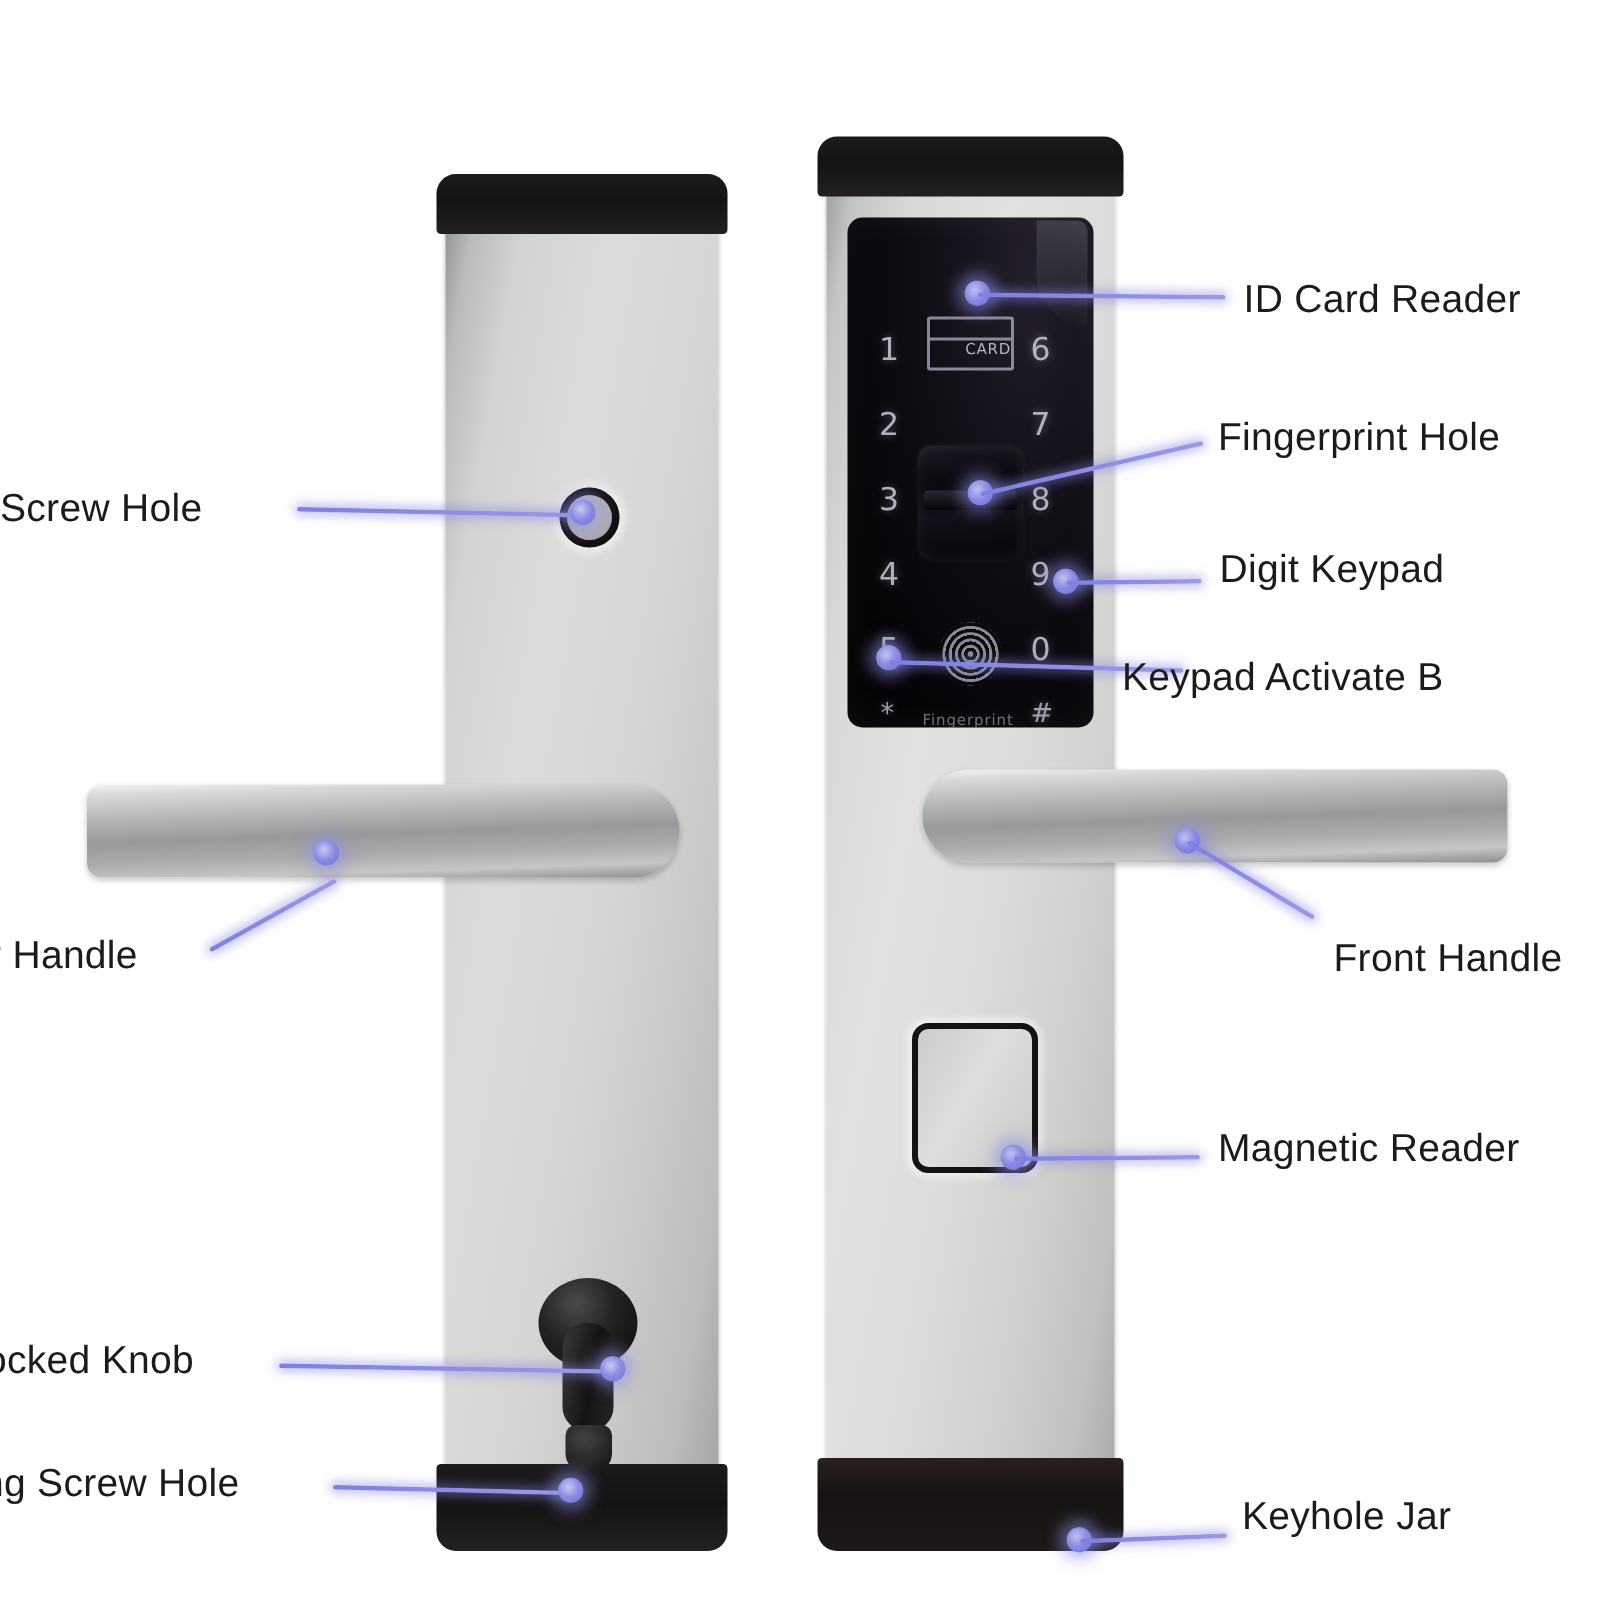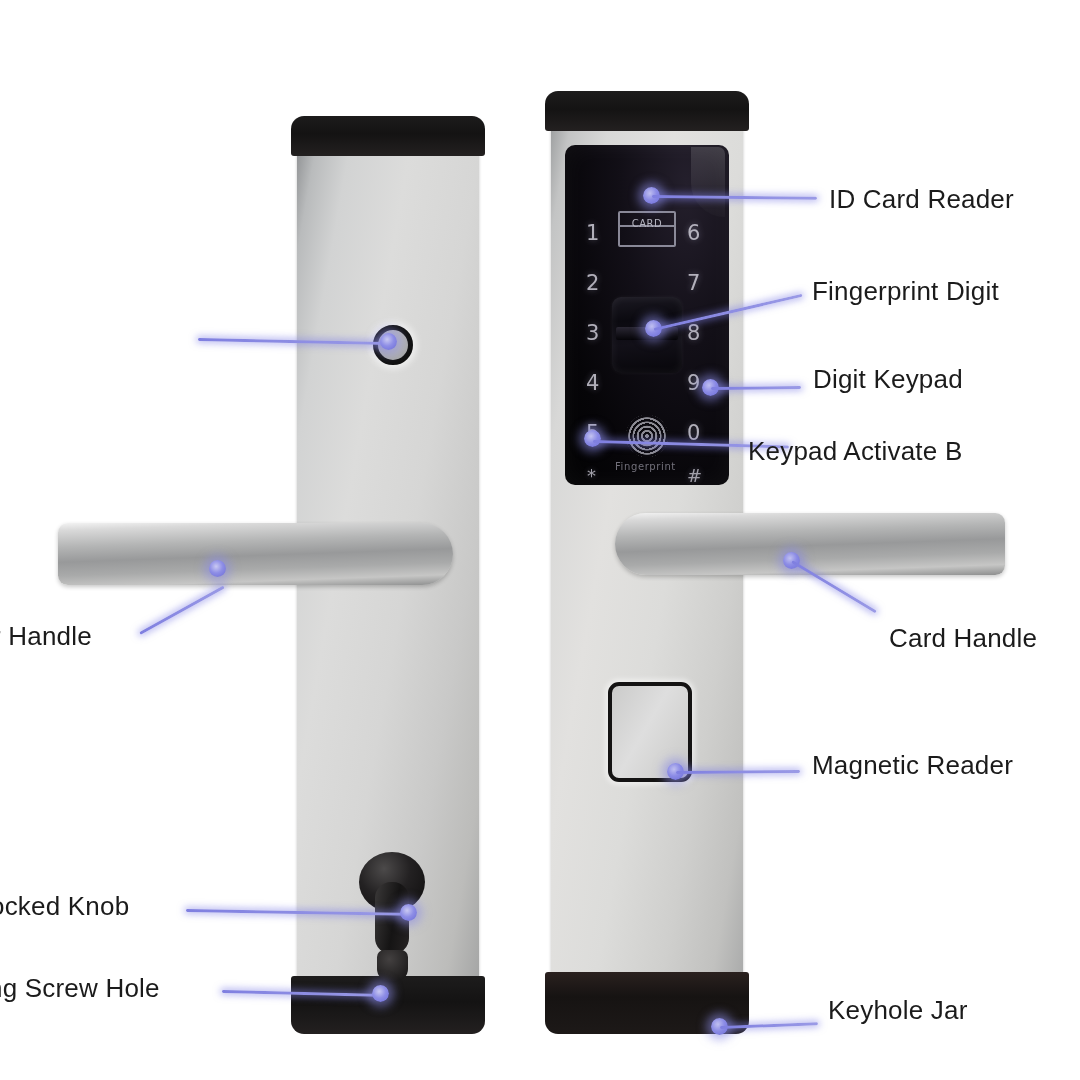--- a/index.html
+++ b/index.html
@@ -96,21 +96,21 @@
   .sym{font-size:18px;opacity:.8;}
   .card-icon{
     position:absolute;width:58px;height:36px;
     border:2px solid #9e9eae;border-radius:2px;
     box-sizing:border-box;opacity:.85;
   }
   .card-icon .line{
     position:absolute;left:0;top:12px;width:100%;height:2px;background:#9e9eae;
   }
   .card-icon .cap-txt{
-    position:absolute;left:0;top:5px;width:100%;text-align:center;
+    position:absolute;left:0;top:15px;width:100%;text-align:right;
     color:#cfcfdb;font-size:10px;letter-spacing:.5px;
     font-family:"DejaVu Sans", sans-serif;
   }
   .fp-reader{
     position:absolute;width:70px;height:76px;border-radius:9px;
     background:linear-gradient(175deg,#1b1922 0%,#0b0a10 30%,#121018 60%,#07060a 100%);
     box-shadow:inset 0 0 10px rgba(255,255,255,.07), 0 0 4px rgba(255,255,255,.05);
     overflow:hidden;
   }
   .fp-reader .slit{
@@ -193,30 +193,31 @@
       <div class="card-icon" style="left:53px;top:66px;">
         <div class="line"></div>
         <div class="cap-txt">CARD</div>
       </div>
 
       <div class="fp-reader" style="left:47px;top:152px;">
         <div class="slit"></div>
       </div>
 
       <div class="fp-logo" style="left:61px;top:270px;"></div>
-      <div class="fp-text" style="left:50px;top:316px;text-align:center;">Fingerprint</div>
+      <div class="fp-text" style="left:50px;top:330px;text-align:center;">Fingerprint</div>
     </div>
 
     <div class="keyhole" style="left:57px;top:567px;"></div>
   </div>
 
   <div class="handle front" style="left:615px;top:513px;width:390px;">
     <div class="bar"></div>
   </div>
 
+  <div class="label" style="left:0px;top:325px;">Screw Hole</div>
   <div class="leader glow" style="left:198px;top:338px;width:190px;transform:rotate(1.2deg);"></div>
   <div class="dot" style="left:380px;top:333px;"></div>
 
   <div class="label" style="left:-8px;top:623px;">r Handle</div>
   <div class="leader glow" style="left:140px;top:632px;width:96px;transform:rotate(-29deg);"></div>
   <div class="dot" style="left:209px;top:560px;"></div>
 
   <div class="label" style="left:-10px;top:893px;">ocked Knob</div>
   <div class="leader glow" style="left:186px;top:909px;width:220px;transform:rotate(1.0deg);"></div>
   <div class="dot" style="left:400px;top:904px;"></div>
@@ -224,33 +225,33 @@
   <div class="label" style="left:-12px;top:975px;">ng Screw Hole</div>
   <div class="leader glow" style="left:222px;top:990px;width:155px;transform:rotate(1.4deg);"></div>
   <div class="dot" style="left:372px;top:985px;"></div>
 
   <div class="dot" style="left:643px;top:187px;"></div>
   <div class="leader glow" style="left:652px;top:195px;width:165px;transform:rotate(0.6deg);"></div>
   <div class="label" style="left:829px;top:186px;">ID Card Reader</div>
 
   <div class="dot" style="left:645px;top:320px;"></div>
   <div class="leader glow" style="left:654px;top:328px;width:152px;transform:rotate(-13deg);"></div>
-  <div class="label" style="left:812px;top:278px;">Fingerprint Digit</div>
+  <div class="label" style="left:812px;top:278px;">Fingerprint Hole</div>
 
   <div class="dot" style="left:702px;top:379px;"></div>
   <div class="leader glow" style="left:711px;top:387px;width:90px;transform:rotate(-0.6deg);"></div>
   <div class="label" style="left:813px;top:366px;">Digit Keypad</div>
 
   <div class="dot" style="left:584px;top:430px;"></div>
   <div class="leader glow" style="left:593px;top:440px;width:196px;transform:rotate(1.6deg);"></div>
   <div class="label" style="left:748px;top:438px;">Keypad Activate B</div>
 
   <div class="dot" style="left:783px;top:552px;"></div>
   <div class="leader glow" style="left:792px;top:560px;width:98px;transform:rotate(31deg);"></div>
-  <div class="label" style="left:889px;top:625px;">Card Handle</div>
+  <div class="label" style="left:889px;top:625px;">Front Handle</div>
 
   <div class="dot" style="left:667px;top:763px;"></div>
   <div class="leader glow" style="left:676px;top:771px;width:124px;transform:rotate(-0.5deg);"></div>
   <div class="label" style="left:812px;top:752px;">Magnetic Reader</div>
 
   <div class="dot" style="left:711px;top:1018px;"></div>
   <div class="leader glow" style="left:720px;top:1026px;width:98px;transform:rotate(-2.2deg);"></div>
   <div class="label" style="left:828px;top:997px;">Keyhole Jar</div>
 
 </div>

